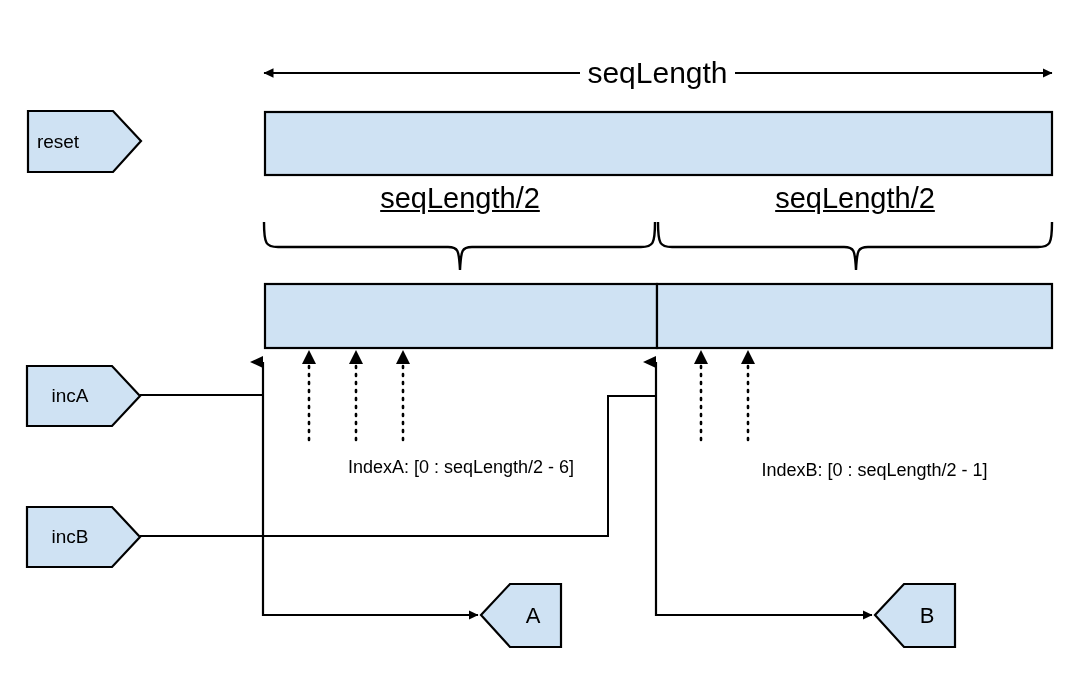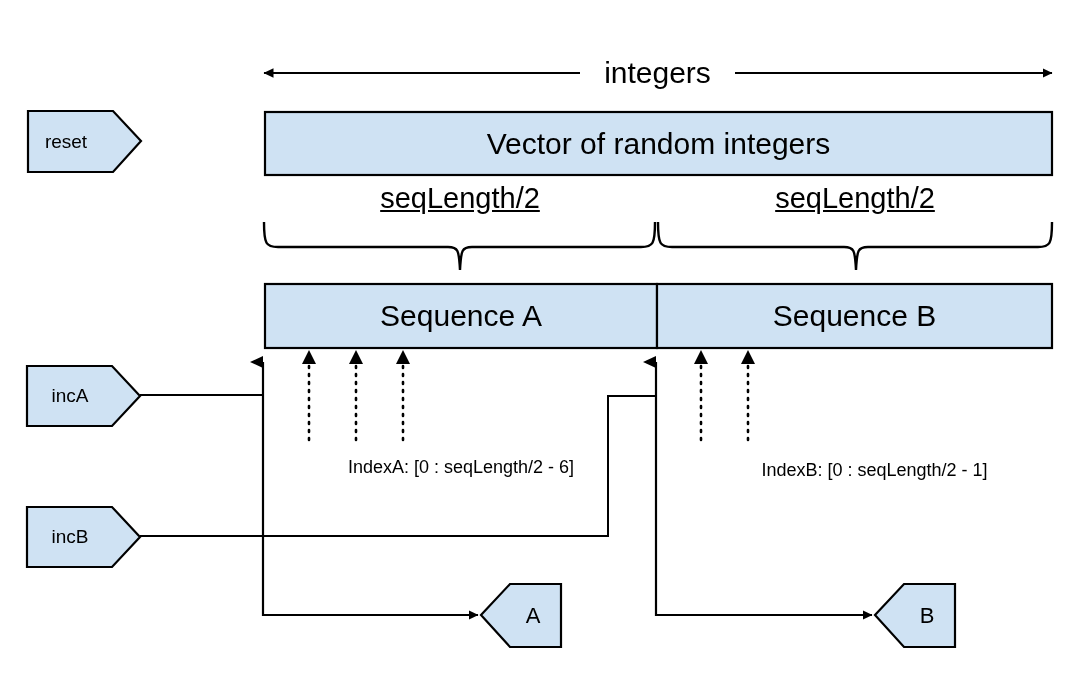--- a/index.html
+++ b/index.html
@@ -140,52 +140,43 @@
 
     <polygon class="shape-fill shape-stroke" points="28,111 113,111 141,141 113,172 28,172"></polygon>
     <polygon class="shape-fill shape-stroke" points="27,366 112,366 140,396 112,426 27,426"></polygon>
     <polygon class="shape-fill shape-stroke" points="27,507 112,507 140,537 112,567 27,567"></polygon>
 
     <polygon class="shape-fill shape-stroke" points="481,615 510,584 561,584 561,647 510,647"></polygon>
     <polygon class="shape-fill shape-stroke" points="875,615 904,584 955,584 955,647 904,647"></polygon>
   </svg>
 
   <div style="position:absolute;left:580px;top:56px;width:155px;text-align:center;">
-    <span class="t-big">integers</span>
+    <span class="t-big">seqLength</span>
   </div>
 
-  <div style="position:absolute;left:265px;top:112px;width:787px;height:63px;display:flex;align-items:center;justify-content:center;">
-    <span class="t-big">Vector of random integers</span>
-  </div>
 
   <div style="position:absolute;left:264px;top:182px;width:392px;text-align:center;">
     <span class="t-mid">seqLength/2</span>
   </div>
 
   <div style="position:absolute;left:658px;top:182px;width:394px;text-align:center;">
     <span class="t-mid">seqLength/2</span>
   </div>
 
-  <div style="position:absolute;left:265px;top:284px;width:392px;height:64px;display:flex;align-items:center;justify-content:center;">
-    <span class="t-big">Sequence A</span>
-  </div>
 
-  <div style="position:absolute;left:657px;top:284px;width:395px;height:64px;display:flex;align-items:center;justify-content:center;">
-    <span class="t-big">Sequence B</span>
-  </div>
 
   <div style="position:absolute;left:265px;top:457px;width:392px;text-align:center;">
     <span class="t-small">IndexA: [0 : seqLength/2 - 6]</span>
   </div>
 
   <div style="position:absolute;left:657px;top:460px;width:395px;text-align:center;margin-left:20px;">
     <span class="t-small">IndexB: [0 : seqLength/2 - 1]</span>
   </div>
 
-  <div style="position:absolute;left:23px;top:111px;width:86px;height:61px;display:flex;align-items:center;justify-content:center;">
+  <div style="position:absolute;left:15px;top:111px;width:86px;height:61px;display:flex;align-items:center;justify-content:center;">
     <span class="t-port">reset</span>
   </div>
 
   <div style="position:absolute;left:27px;top:366px;width:86px;height:60px;display:flex;align-items:center;justify-content:center;">
     <span class="t-port">incA</span>
   </div>
 
   <div style="position:absolute;left:27px;top:507px;width:86px;height:60px;display:flex;align-items:center;justify-content:center;">
     <span class="t-port">incB</span>
   </div>

